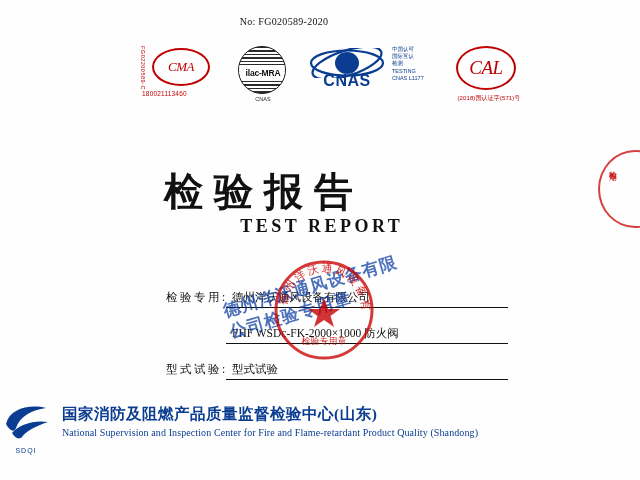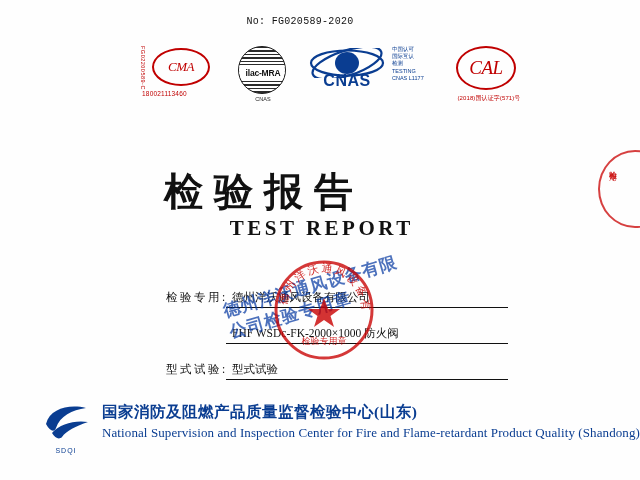--- a/index.html
+++ b/index.html
@@ -20,27 +20,27 @@
     left: 0; top: 0;
     width: 640px;
     height: 480px;
     background: #fefefe;
   }
 
   
   .doc-no {
     position: absolute;
     top: 16px;
-    left: 16px;
+    left: 0;
     width: 568px;
     text-align: center;
     font-size: 10px;
     letter-spacing: 0.3px;
     color: #111;
-    font-family: Liberation Mono, monospace;
+    font-family: Liberation Serif, serif;
   }
   .doc-no .label { font-size: 10px; }
 
   
   .logo-strip {
     position: absolute;
     top: 44px;
     left: 140px;
     width: 360px;
     height: 70px;
@@ -210,21 +210,21 @@
     text-indent: 11px;
     color: #111;
     font-family: "Liberation Serif", serif;
   }
   .title-en {
     position: absolute;
     top: 216px;
     left: 0;
     width: 640px;
     text-align: center;
-    font-size: 21px;
+    font-size: 18px;
     font-weight: bold;
     letter-spacing: 3.5px;
     text-indent: 3.5px;
     color: #111;
     font-family: "Liberation Serif", serif;
   }
 
   
   .fields {
     position: absolute;
@@ -320,34 +320,34 @@
   }
 
   
   .footer {
     position: absolute;
     left: 0;
     bottom: 38px;
     width: 640px;
     display: flex;
     align-items: center;
-    justify-content: flex-end;
+    justify-content: flex-start;
     gap: 10px;
   }
   .footer-logo { width: 52px; height: 42px; flex: 0 0 auto; }
   .footer-text { text-align: left; }
   .footer-cn {
     font-size: 15.5px;
     font-weight: bold;
     color: #0a3d91;
     letter-spacing: 0.5px;
     font-family: "Liberation Serif", serif;
   }
   .footer-en {
-    font-size: 13px;
+    font-size: 10px;
     color: #0a3d91;
     letter-spacing: 0.1px;
     margin-top: 2px;
     font-family: "Liberation Serif", serif;
   }
   .sdqi-label {
     font-size: 7px;
     color: #0a3d91;
     text-align: center;
     letter-spacing: 1px;

